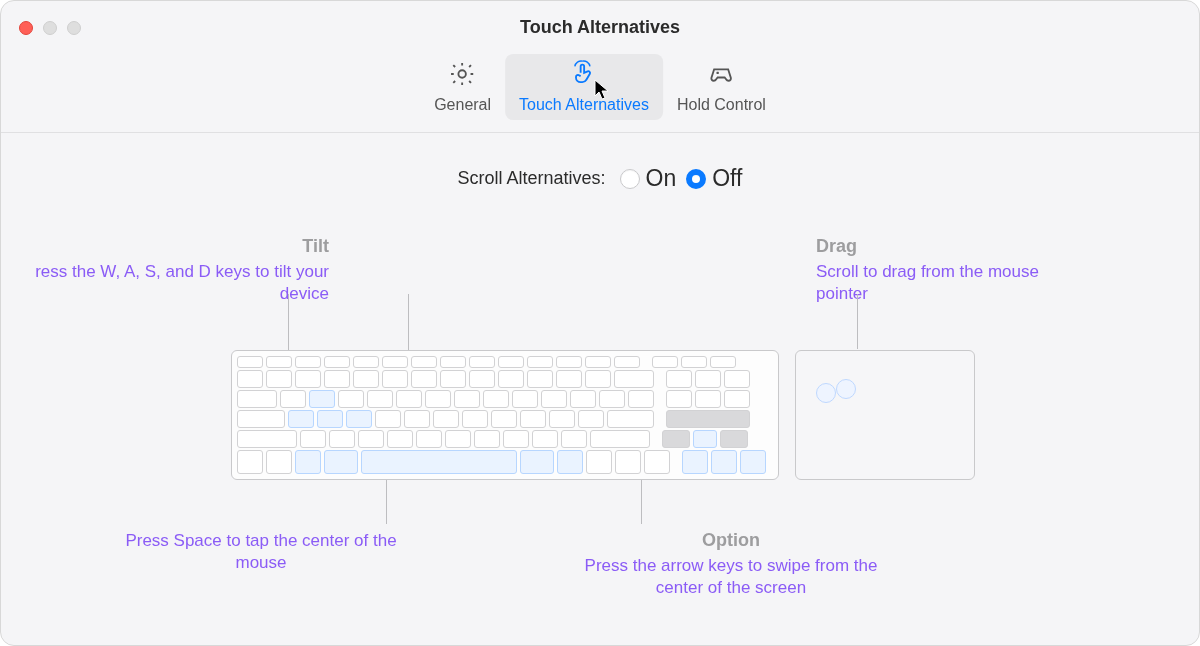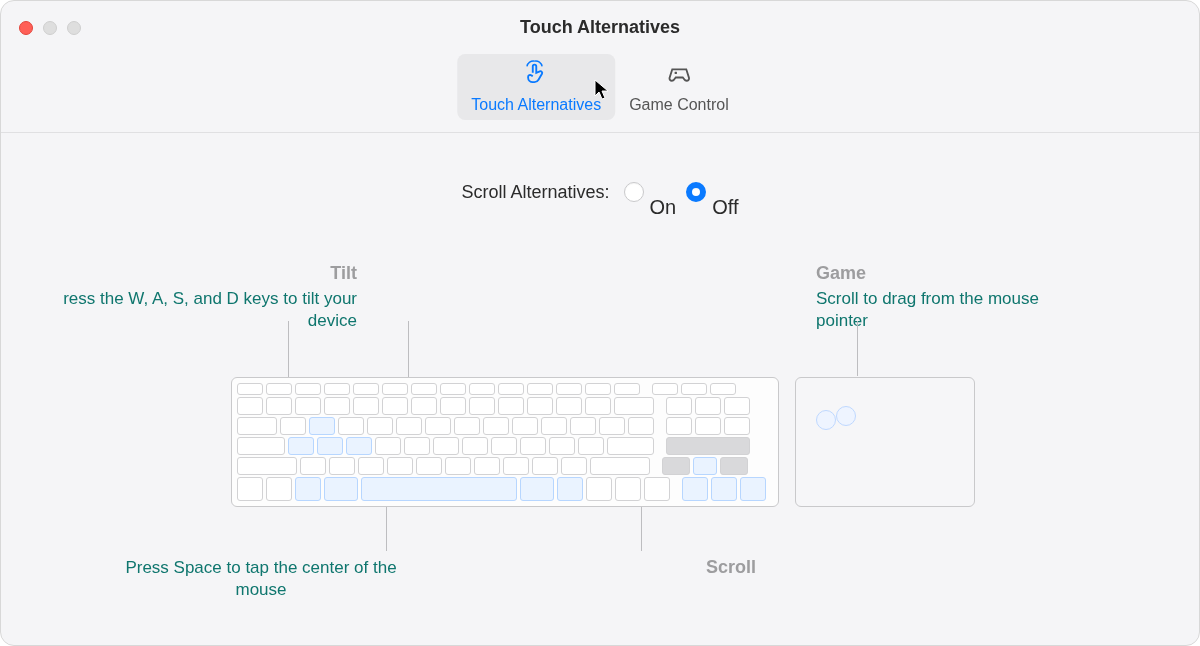--- a/index.html
+++ b/index.html
@@ -89,42 +89,42 @@
   .radio .circle {
     width: 20px; height: 20px; border-radius: 50%;
     background: #fff;
     border: 1px solid #c9c9cb;
     box-shadow: inset 0 1px 1px rgba(0,0,0,0.04);
     position: relative;
   }
   .radio.selected .circle {
     border: 6px solid #0a7aff;
   }
-  .radio .rlabel { font-size: 20px; color: #2b2b2b; margin-top: 31px; }
+  .radio .rlabel { font-size: 23px; color: #2b2b2b; }
 
   
   .desc {
     margin-top: 44px;
     position: relative;
     height: 380px;
     color: #aeaeb0;
   }
   .desc .title-s {
     font-size: 18px;
     font-weight: 600;
     color: #9d9d9f;
     margin-bottom: 4px;
   }
   .desc .body-s {
     font-size: 17px;
     line-height: 1.3;
-    color: #0f766e;
-  }
-
-  .d-tilt  { position: absolute; top: 0; left: 56px; width: 300px; text-align: right; }
+    color: #8b5cf6;
+  }
+
+  .d-tilt  { position: absolute; top: 0; left: 28px; width: 300px; text-align: right; }
   .d-multi { position: absolute; top: 0; left: 400px; width: 260px; text-align: left; }
   .d-drag  { position: absolute; top: 0; left: 815px; width: 230px; text-align: left; }
   .d-tap   { position: absolute; top: 294px; left: 120px; width: 280px; text-align: center; }
   .d-swipe { position: absolute; top: 294px; left: 560px; width: 340px; text-align: center; }
 
   
   .hw {
     position: absolute;
     top: 114px;
     left: 230px;
@@ -187,37 +187,46 @@
 
   <div class="titlebar">
     <div class="traffic">
       <div class="dot red"></div>
       <div class="dot gray"></div>
       <div class="dot gray"></div>
     </div>
     <div class="title">Touch Alternatives</div>
 
     <div class="tabs">
+      <div class="tab">
+        <span>
+          <svg width="28" height="28" viewBox="0 0 24 24">
+              <circle cx="12" cy="12" r="3.2"></circle>
+              <path d="M12 2.5v2.3M12 19.2v2.3M4.4 4.4l1.6 1.6M18 18l1.6 1.6M2.5 12h2.3M19.2 12h2.3M4.4 19.6l1.6-1.6M18 6l1.6-1.6"></path>
+            </svg>
+        </span>
+        <span class="tab-label">General</span>
+      </div>
       <div class="tab selected">
         <span>
           <svg width="28" height="28" viewBox="0 0 24 24">
               <path d="M9 11V5.5a1.5 1.5 0 013 0V11l3-1.3c1.3-.5 2.6.9 1.9 2.1l-3 5.2A4 4 0 0110.4 19H9a4 4 0 01-4-4v-.5c0-1.4 1.7-2.2 2.8-1.3L9 14"></path>
               <path d="M4 5.5A5.5 5.5 0 0110.5 1M17 5.5A5.5 5.5 0 0010.5 1" stroke-width="1.2"></path>
             </svg>
         </span>
         <span class="tab-label">Touch Alternatives</span>
       </div>
       <div class="tab">
         <span>
           <svg width="28" height="28" viewBox="0 0 24 24">
               <path d="M6 8h12l2.3 7.2c.4 1.3-.6 2.6-2 2.6-.8 0-1.5-.4-1.9-1.1L15 15H9l-1.4 1.7c-.4.7-1.1 1.1-1.9 1.1-1.4 0-2.4-1.3-2-2.6L6 8z"></path>
               <path d="M8 11h2M9 10v2M15.5 10.5h.01M17 12h.01"></path>
             </svg>
         </span>
-        <span class="tab-label">Game Control</span>
+        <span class="tab-label">Hold Control</span>
       </div>
     </div>
   </div>
 
   <div class="content">
 
     <div class="toggle-row">
       <span class="label">Scroll Alternatives:</span>
       <span class="radio">
         <span class="circle"></span>
@@ -229,28 +238,29 @@
       </span>
     </div>
 
     <div class="desc">
 
       <div class="d-tilt">
         <div class="title-s">Tilt</div>
         <div class="body-s">ress the W, A, S, and D keys to tilt your device</div>
       </div>
       <div class="d-drag">
-        <div class="title-s">Game</div>
+        <div class="title-s">Drag</div>
         <div class="body-s">Scroll to drag from the mouse pointer</div>
       </div>
       <div class="d-tap">
         <div class="body-s">Press Space to tap the center of the mouse</div>
       </div>
       <div class="d-swipe">
-        <div class="title-s">Scroll</div>
+        <div class="title-s">Option</div>
+        <div class="body-s">Press the arrow keys to swipe from the center of the screen</div>
       </div>
 
       <div class="line" style="left:287px; top:58px; width:1px; height:80px;"></div>
       <div class="line" style="left:407px; top:58px; width:1px; height:130px;"></div>
       <div class="line" style="left:286px; top:188px; width:182px; height:1px;"></div>
       <div class="line" style="left:856px; top:58px; width:1px; height:55px;"></div>
       <div class="line" style="left:385px; top:244px; width:1px; height:44px;"></div>
       <div class="line" style="left:640px; top:244px; width:1px; height:44px;"></div>
 
       <div class="hw">

